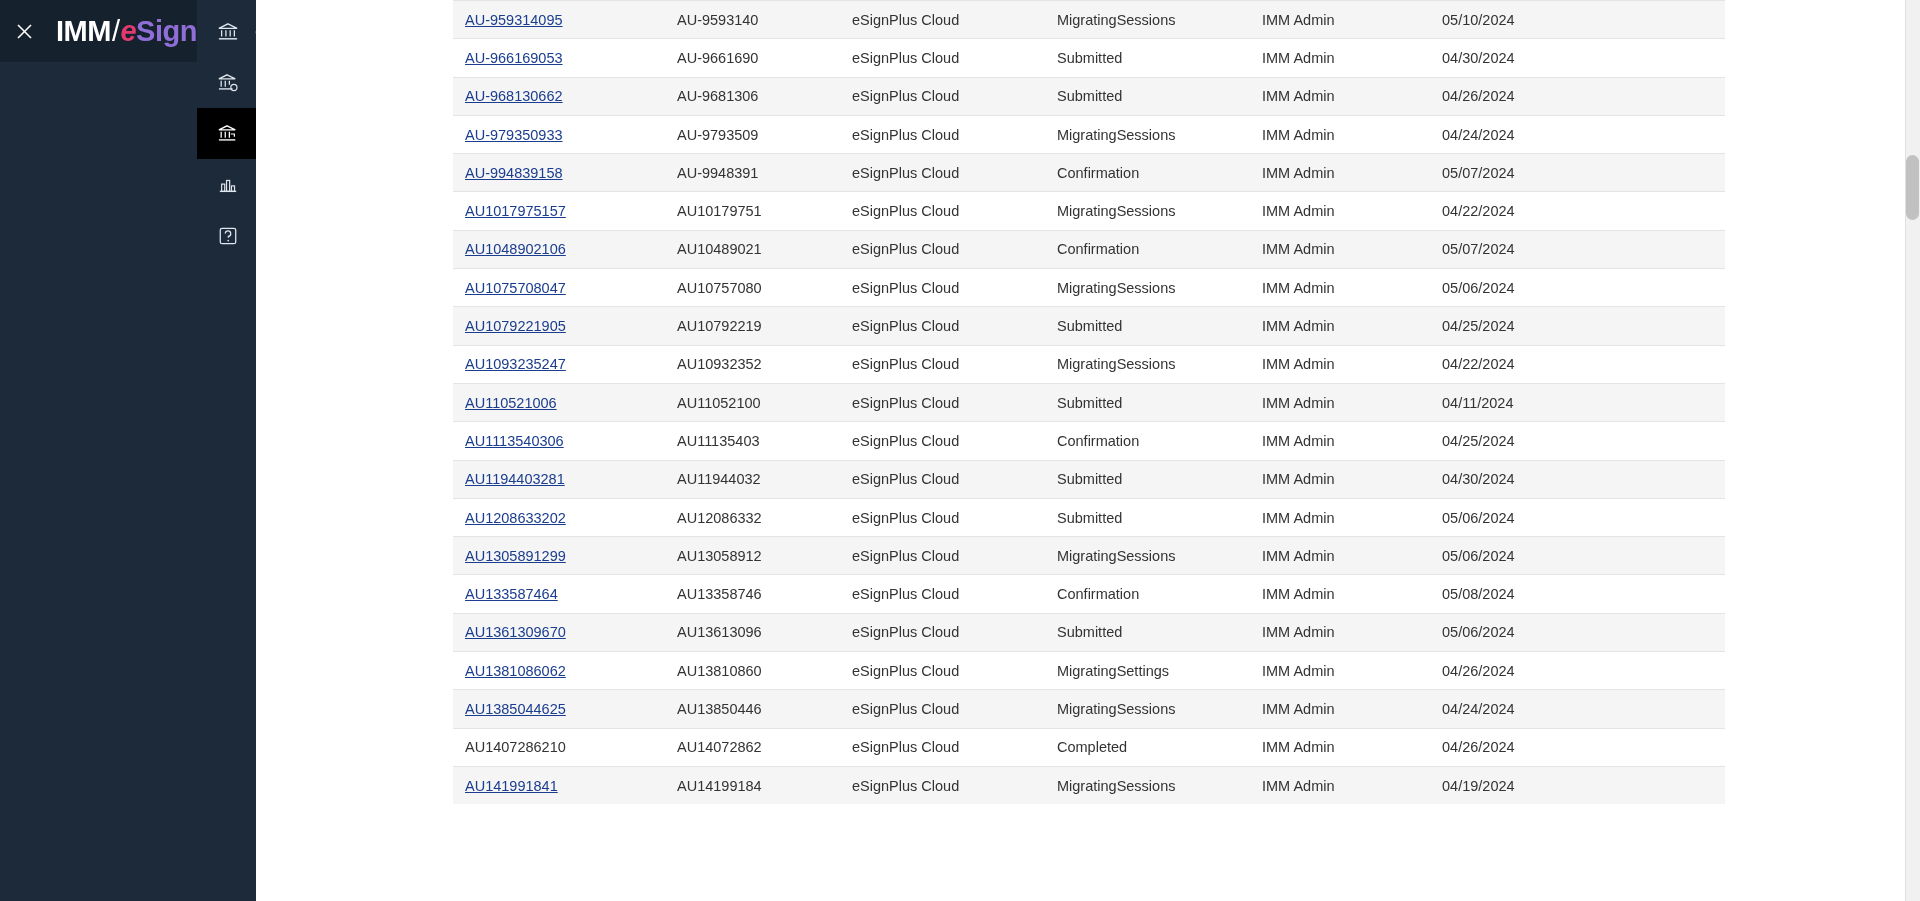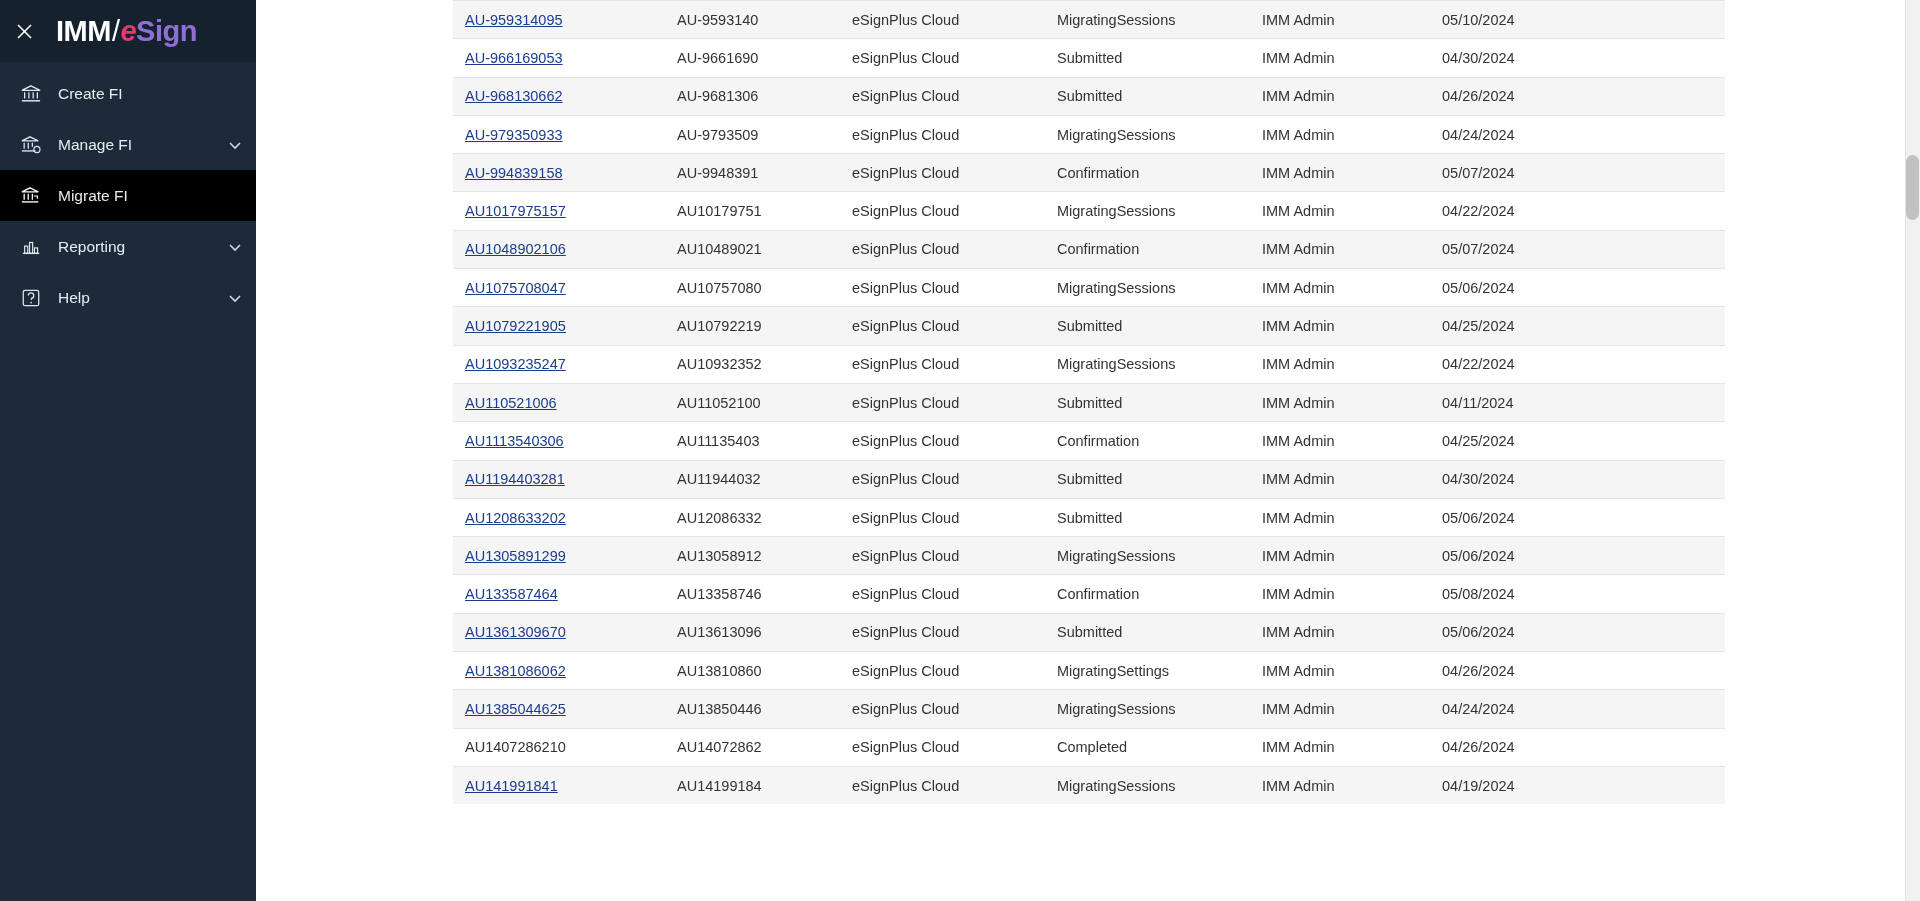--- a/index.html
+++ b/index.html
@@ -22,21 +22,21 @@
   }
 
   
   .sidebar {
     width: 256px;
     min-width: 256px;
     height: 901px;
     background: #1d2a3a;
     color: #ffffff;
     display: flex;
-    flex-direction: column;
+    flex-direction: row;
   }
   .sidebar-header {
     height: 62px;
     min-height: 62px;
     background: #16212e;
     display: flex;
     align-items: center;
     padding-left: 10px;
     position: relative;
   }

